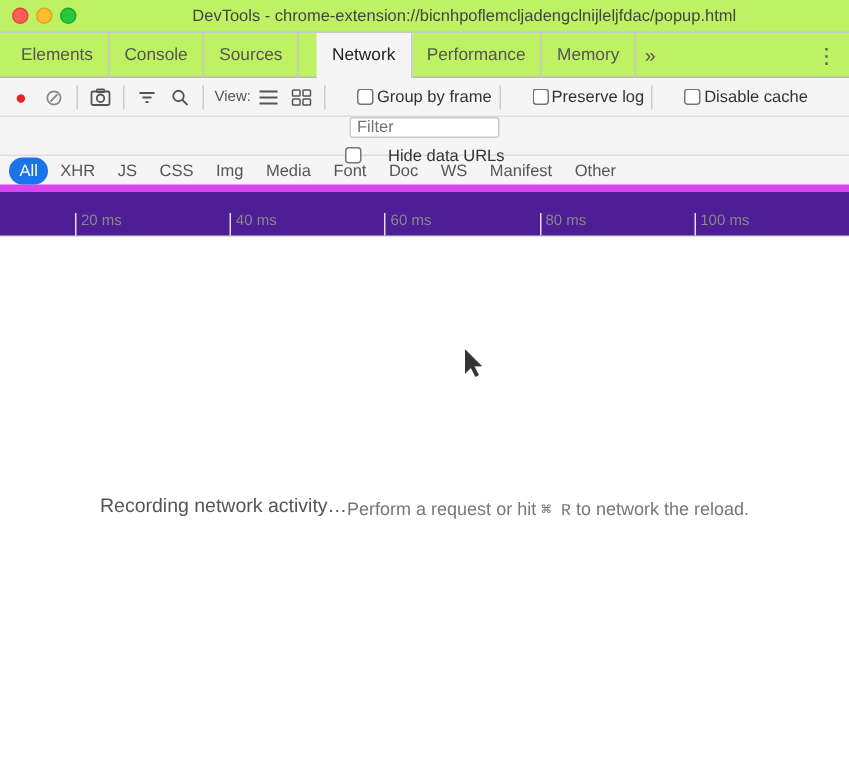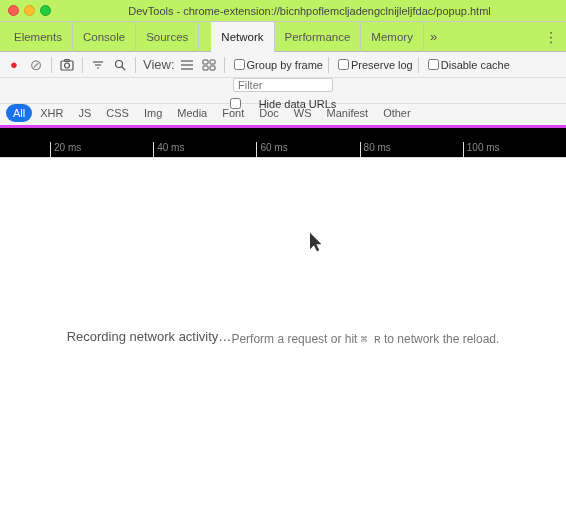--- a/index.html
+++ b/index.html
@@ -114,29 +114,29 @@
       font-size: 13px;
     }
     .toolbar-btn.red { color: #e22; }
     .toolbar-sep {
       width: 1px;
       height: 16px;
       background: #ccc;
       margin: 0 3px;
     }
     .toolbar-label {
-      font-size: 13px;
+      font-size: 10px;
       color: #555;
       margin-left: 2px;
     }
     .toolbar-checkbox-group {
       display: flex;
       align-items: center;
       gap: 2px;
-      margin-left: 4px;
+      margin-left: 16px;
     }
     .toolbar-checkbox-group input[type=checkbox] {
       width: 11px;
       height: 11px;
     }
     .toolbar-checkbox-group label {
       font-size: 11px;
       color: #333;
       white-space: nowrap;
     }
@@ -171,24 +171,24 @@
       height: 11px;
     }
     .filter-checkbox-group label {
       font-size: 11px;
       color: #333;
     }
 
     
     .type-filter-bar {
       display: flex;
-      align-items: flex-start;
+      align-items: center;
       background: #f5f5f5;
       height: 24px;
-      border-bottom: 3px solid #d946ef;
+      border-bottom: 5px solid #d946ef;
       padding: 0 6px;
       gap: 1px;
     }
     .type-btn {
       height: 18px;
       padding: 0 7px;
       font-size: 11px;
       border-radius: 9px;
       cursor: pointer;
       display: flex;
@@ -198,21 +198,21 @@
     }
     .type-btn.active {
       background: #1a73e8;
       color: white;
     }
 
     
     .timeline-header {
       display: flex;
       align-items: flex-end;
-      background: #000000;
+      background: #4c1d95;
       height: 30px;
       border-bottom: 1px solid #ddd;
       padding: 0 0 0 50px;
     }
     .timeline-tick {
       flex: 1;
       text-align: left;
       font-size: 10px;
       color: #888;
       padding-bottom: 4px;

